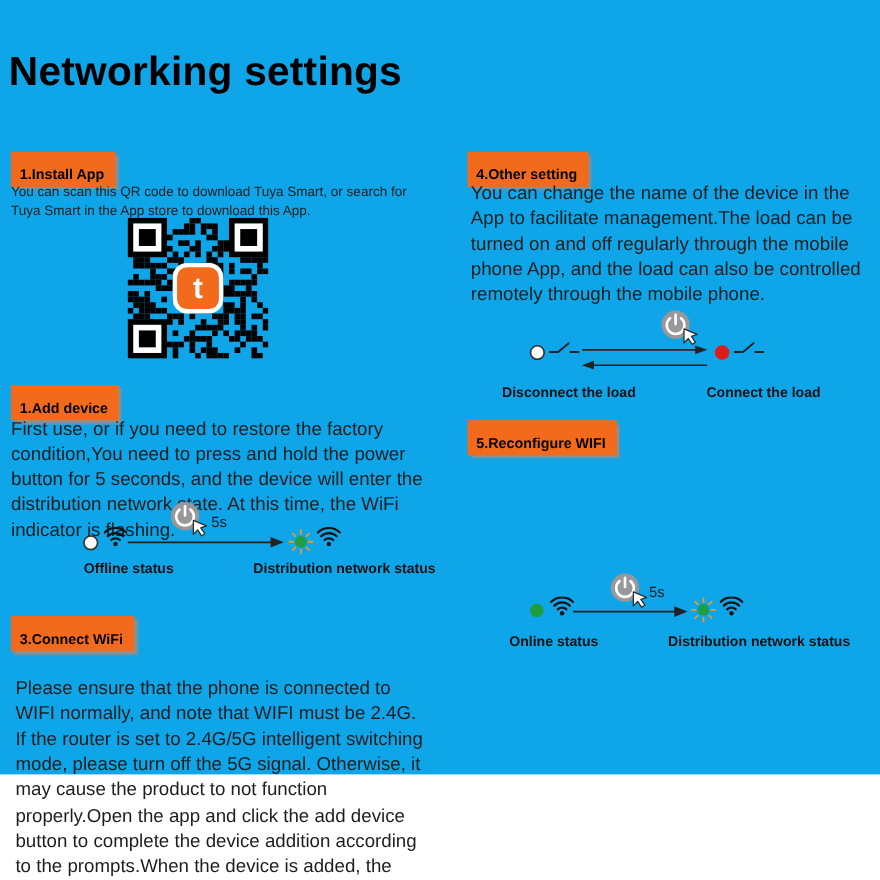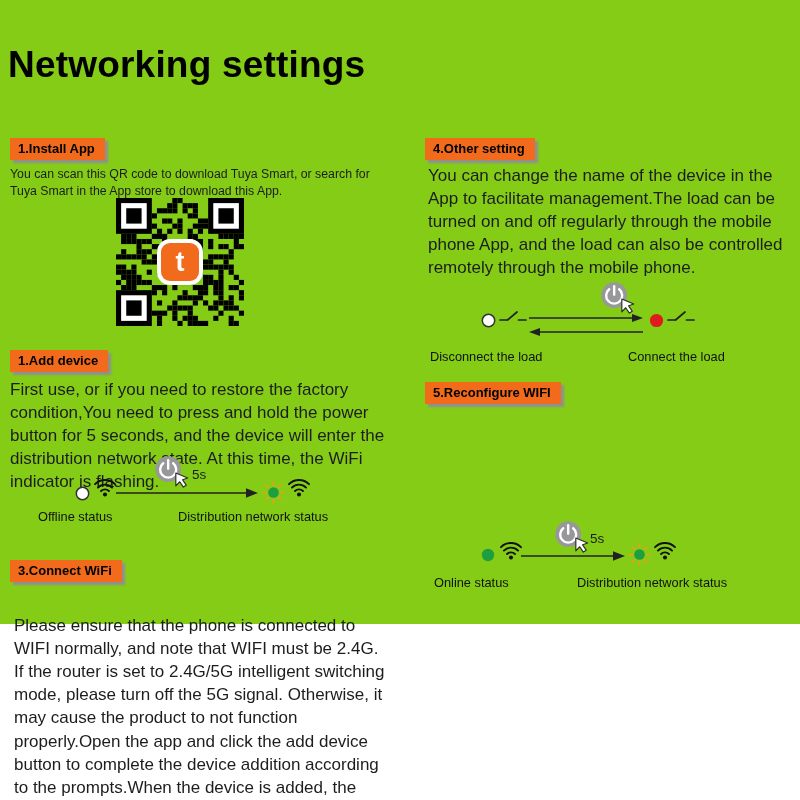--- a/index.html
+++ b/index.html
@@ -1,26 +1,26 @@
 <!DOCTYPE html>
 <html><head>
 <meta charset="utf-8">
 <style>
   * { margin:0; padding:0; box-sizing:border-box; }
   html,body { background:#fff; }
   body { width:800px; height:800px; font-family:"Liberation Sans", sans-serif; color:#1d1d1d; position:relative; overflow:hidden; }
-  .page { position:absolute; left:0; top:0; width:800px; height:624px; background:#84cc16; }
+  .page { position:absolute; left:0; top:0; width:800px; height:704px; background:#0ea5e9; }
   .abs { position:absolute; }
   .title { position:absolute; left:8px; top:44px; font-size:37px; font-weight:bold; color:#000; letter-spacing:0.2px; }
   .badge { position:absolute; display:inline-block; background:#f26b1d; color:#000;
-           font-weight:bold; font-size:13px; line-height:1; padding:4px 10px 5px 8px;
+           font-weight:bold; font-size:13px; line-height:1; padding:14px 10px 5px 8px;
            box-shadow:3px 3px 2px #8f8f8f; white-space:nowrap; }
   .para { position:absolute; font-size:17px; line-height:1.36; color:#1d1d1d; }
   .para-sm { font-size:12.3px; line-height:1.35; }
-  .label { position:absolute; font-size:12.8px; color:#111; text-align:left; line-height:1.15; }
+  .label { position:absolute; font-size:12.8px; color:#111; text-align:right; line-height:1.15;font-weight:bold; }
   .qr-wrap { position:absolute; }
   .qr-logo { position:absolute; left:50%; top:50%; transform:translate(-50%,-50%);
              width:38px; height:38px; background:#f26b1d; border-radius:9px;
              box-shadow:0 0 0 4px #fff; display:flex; align-items:center; justify-content:center;
              color:#fff; font-size:27px; font-weight:bold; }
   svg { display:block; }
 </style>
 </head>
 <body>
 

